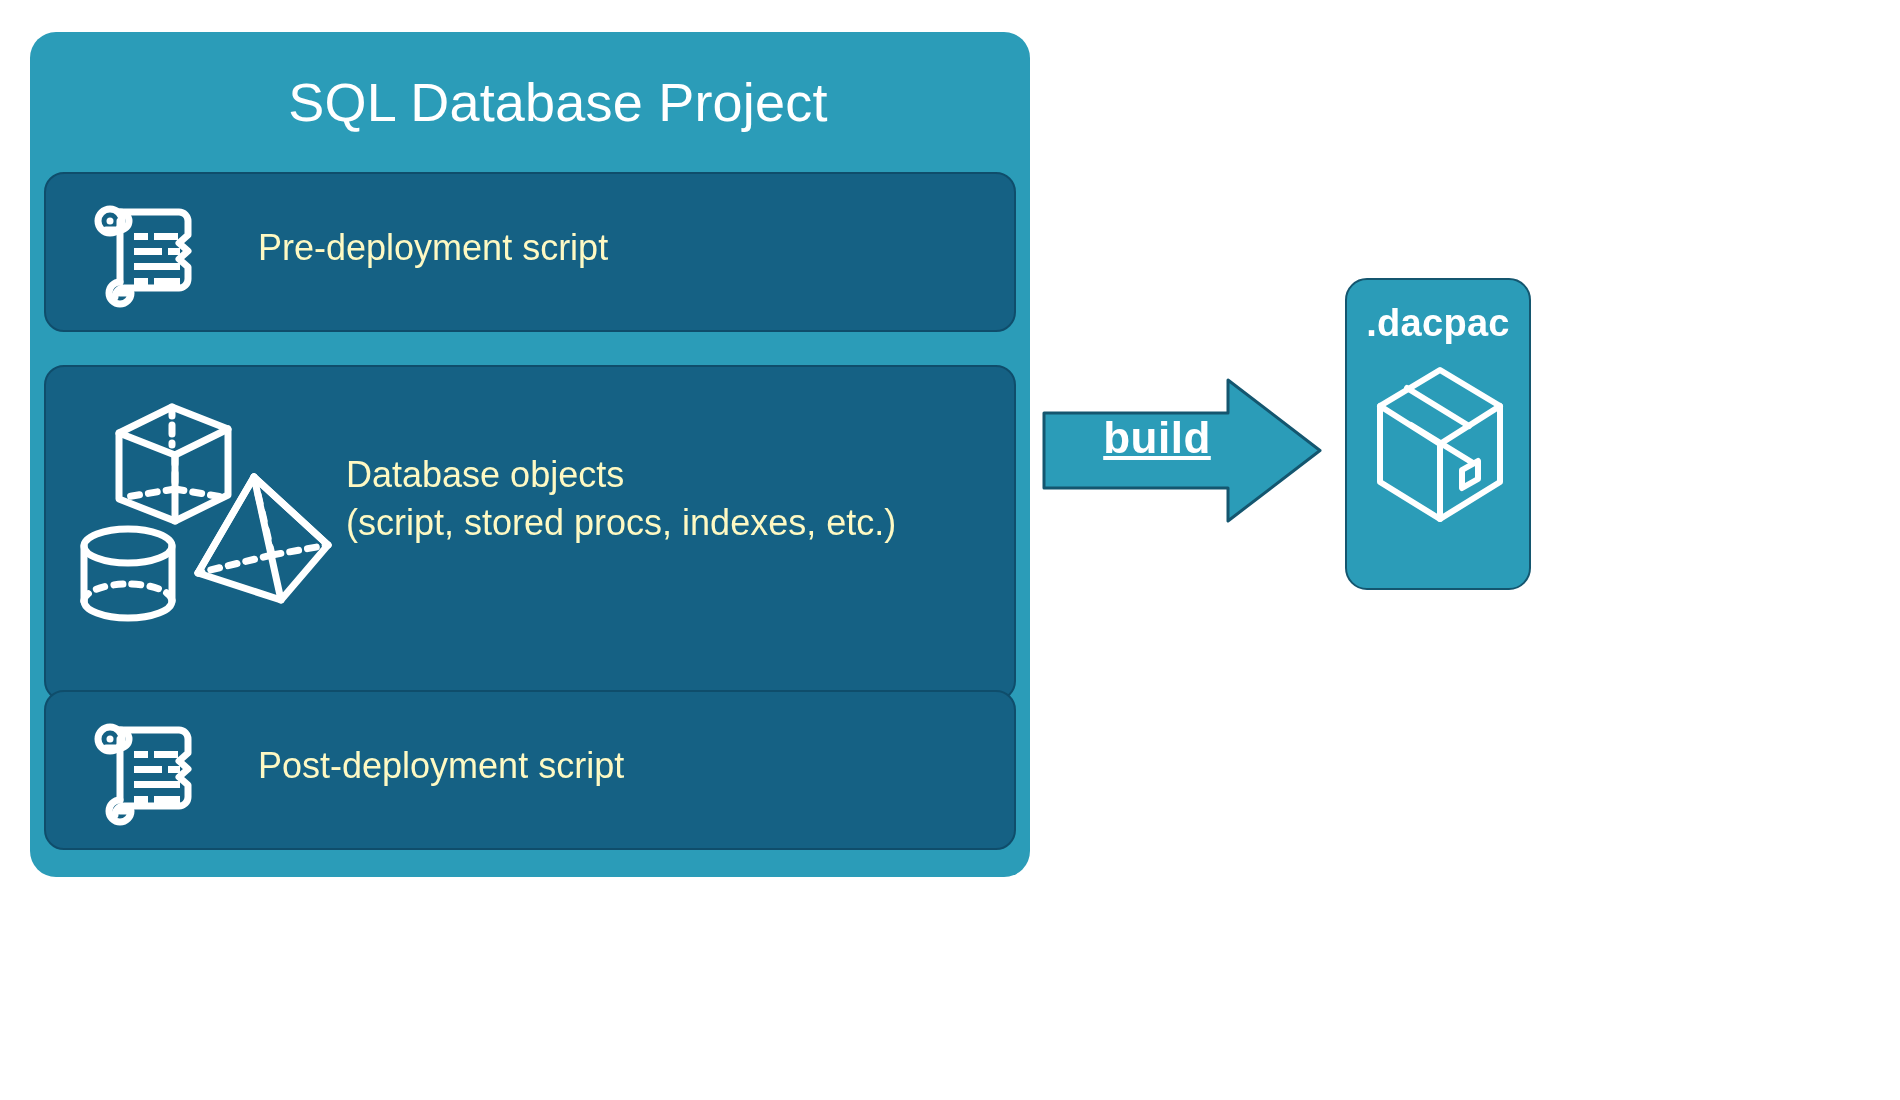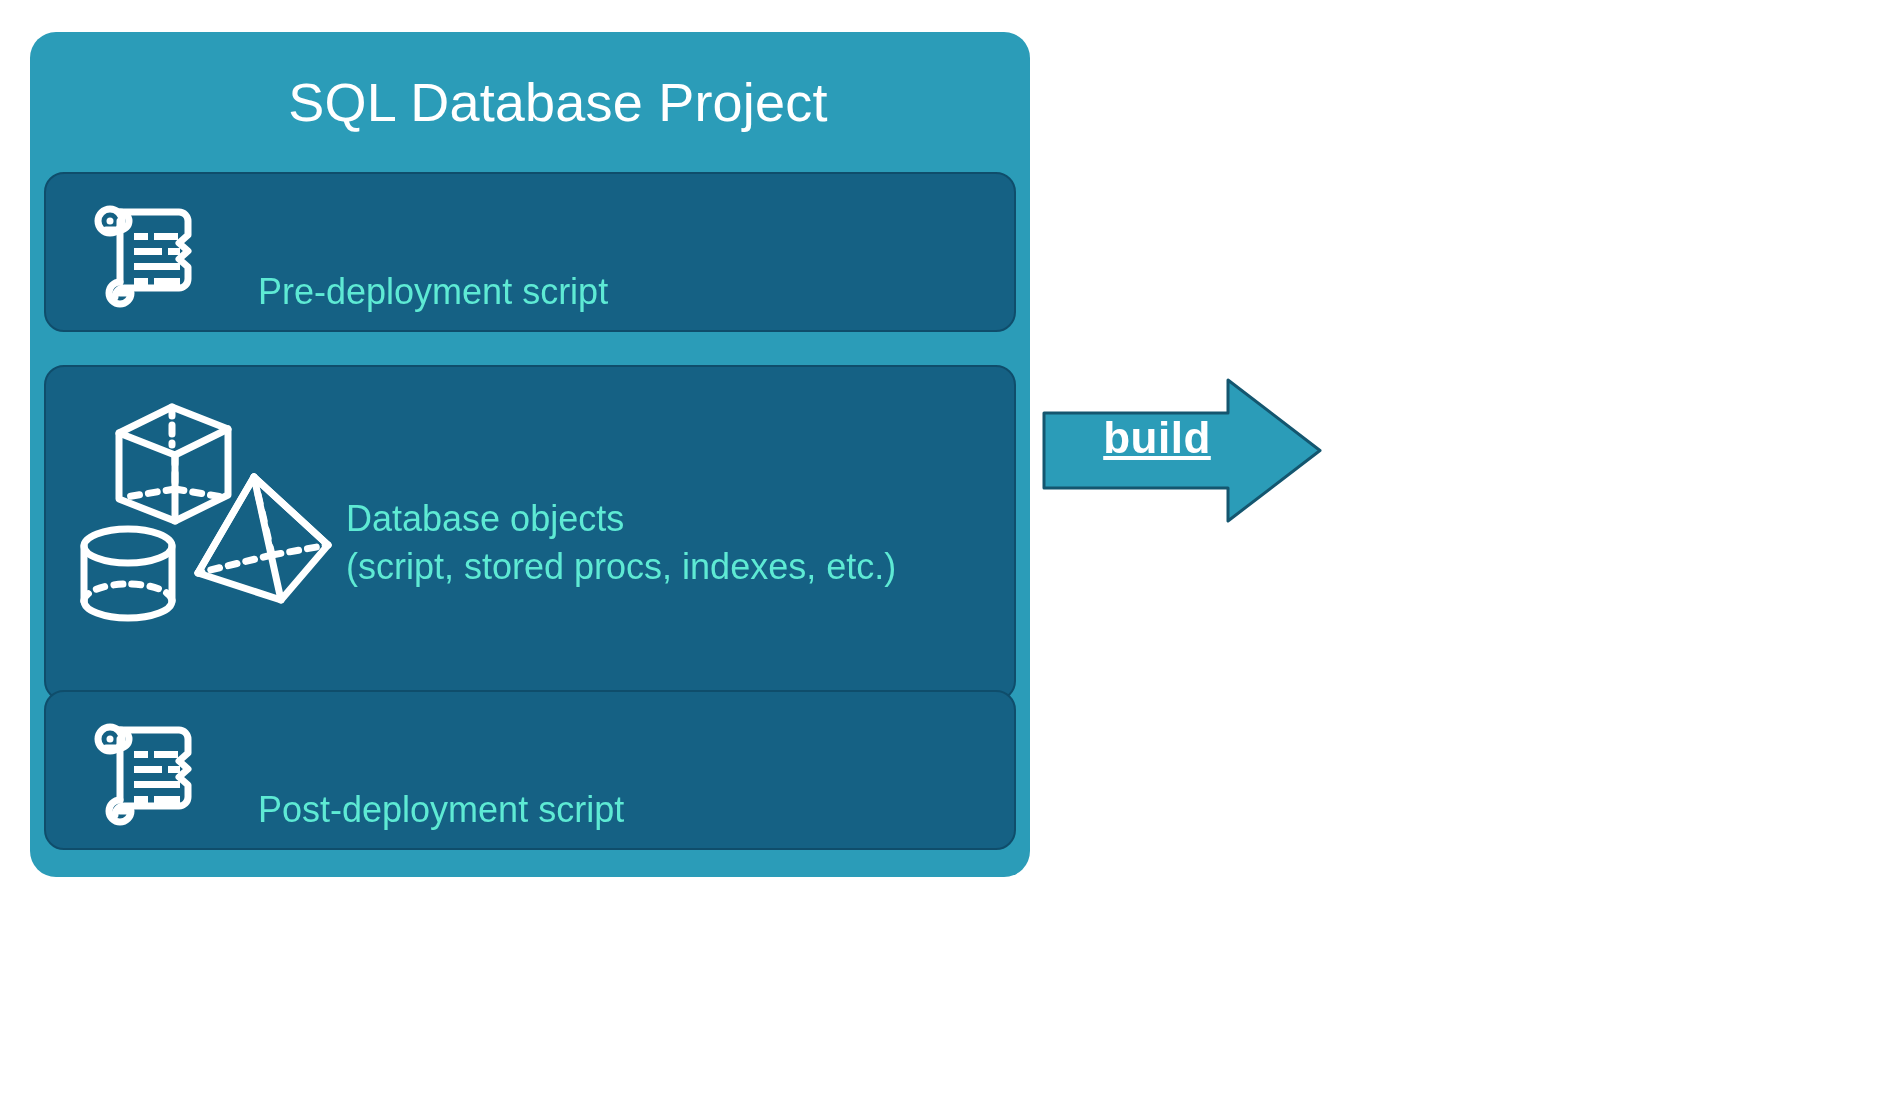--- a/index.html
+++ b/index.html
@@ -41,26 +41,25 @@
     border:2px solid #0f4d6b;
     border-radius:20px;
     box-sizing:border-box;
   }
   #section-pre  {top:140px;height:160px;}
   #section-obj  {top:333px;height:336px;}
   #section-post {top:658px;height:160px;}
 
   .section-label{
     position:absolute;
-    color:#5eead4;
+    color:#fef9c3;
     font-size:36px;
     font-weight:400;
     line-height:1.32;
     white-space:pre-line;
-    margin-top:44px;
   }
   #label-pre  {left:212px;top:50px;}
   #label-obj  {left:300px;top:84px;}
   #label-post {left:212px;top:50px;}
 
   .section-icon{position:absolute;}
   #icon-pre  {left:38px;top:20px;}
   #icon-post {left:38px;top:20px;}
   #icon-objects{left:30px;top:18px;}
 
@@ -214,14 +213,34 @@
 
   </div>
 
   <div class="build-arrow">
     <svg width="280" height="145" viewBox="0 0 280 145" fill="none">
       <path d="M2 35 H186 V2 L278 72.5 L186 143 V110 H2 Z" fill="#2b9cb8" stroke="#14566f" stroke-width="3" stroke-linejoin="round"></path>
     </svg>
   </div>
   <div class="build-label">build</div>
 
+  <div class="dacpac-card">
+    <div class="dacpac-title">.dacpac</div>
+
+    <div class="dacpac-icon">
+      <svg width="132" height="165" viewBox="0 0 132 165" fill="none">
+        <g stroke="#ffffff" stroke-width="6" stroke-linejoin="round" stroke-linecap="round" fill="none">
+
+          <path d="M66 8 L126 44 L126 120 L66 157 L6 120 L6 44 Z"></path>
+
+          <path d="M6 44 L66 82 L126 44"></path>
+          <path d="M66 82 L66 157"></path>
+
+          <path d="M33 26 L95 64"></path>
+          <path d="M37 63 L99 101"></path>
+
+          <path d="M88 108 L104 99 L104 117 L88 126 Z"></path>
+        </g>
+      </svg>
+    </div>
+  </div>
 
 </div>
 
 </body></html>

